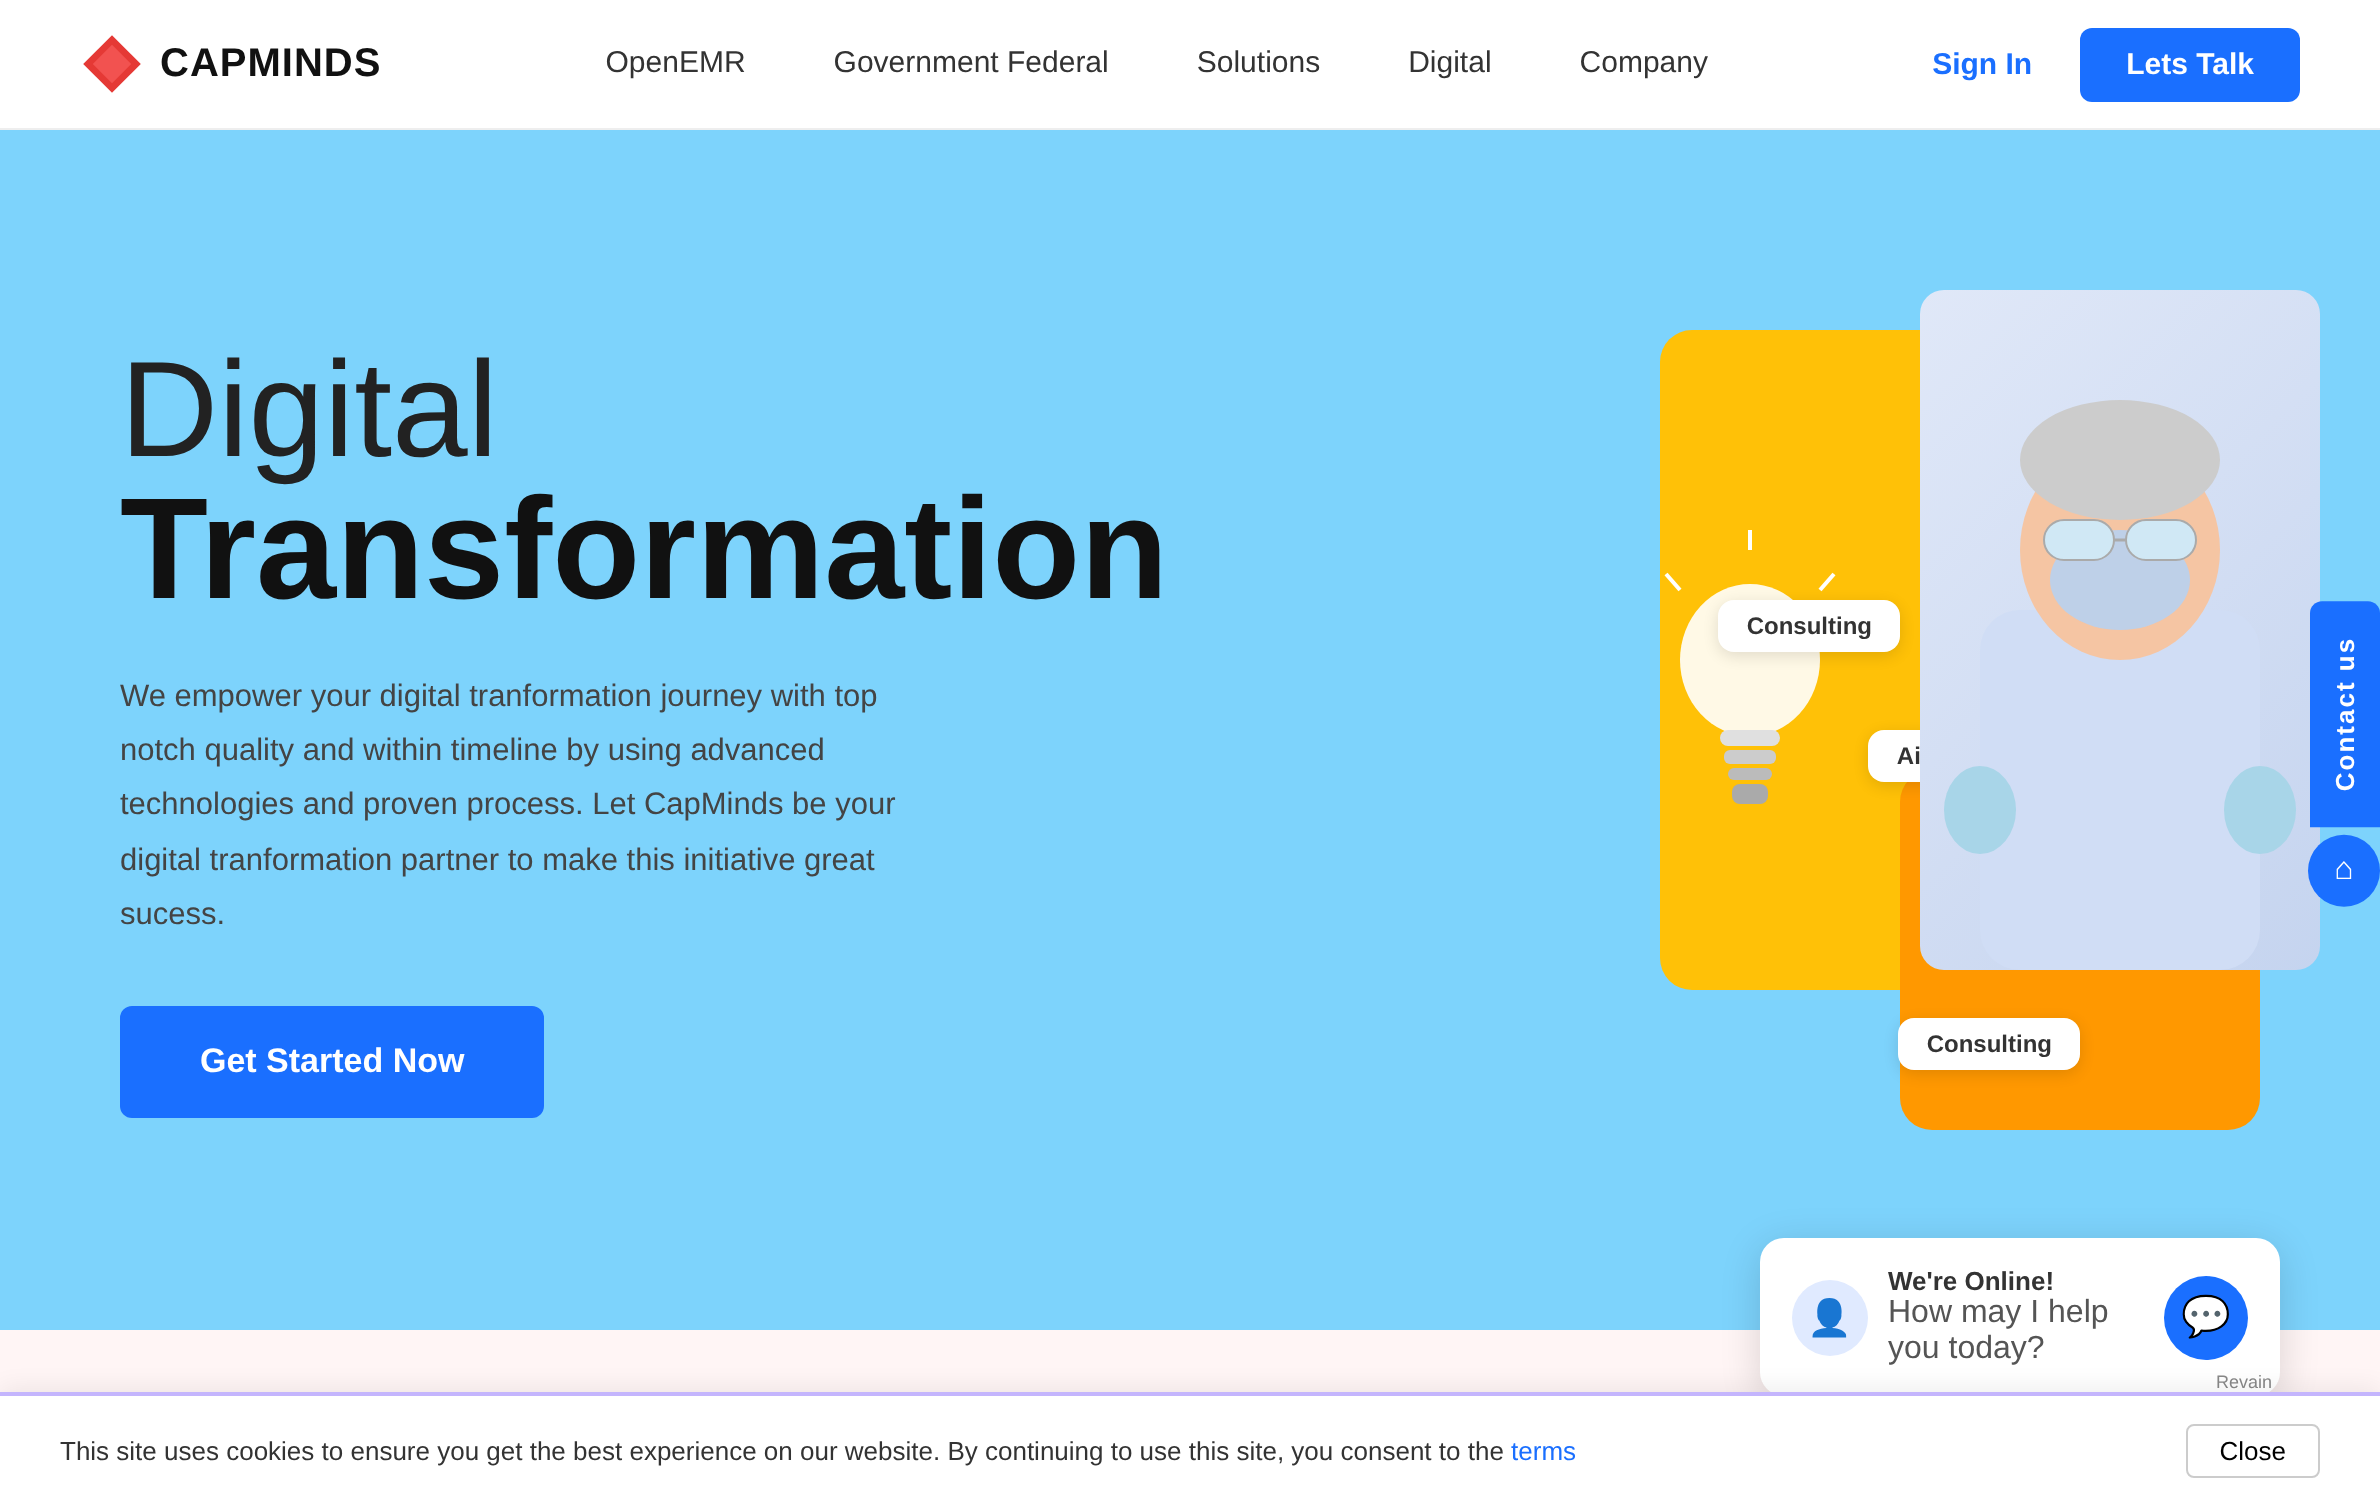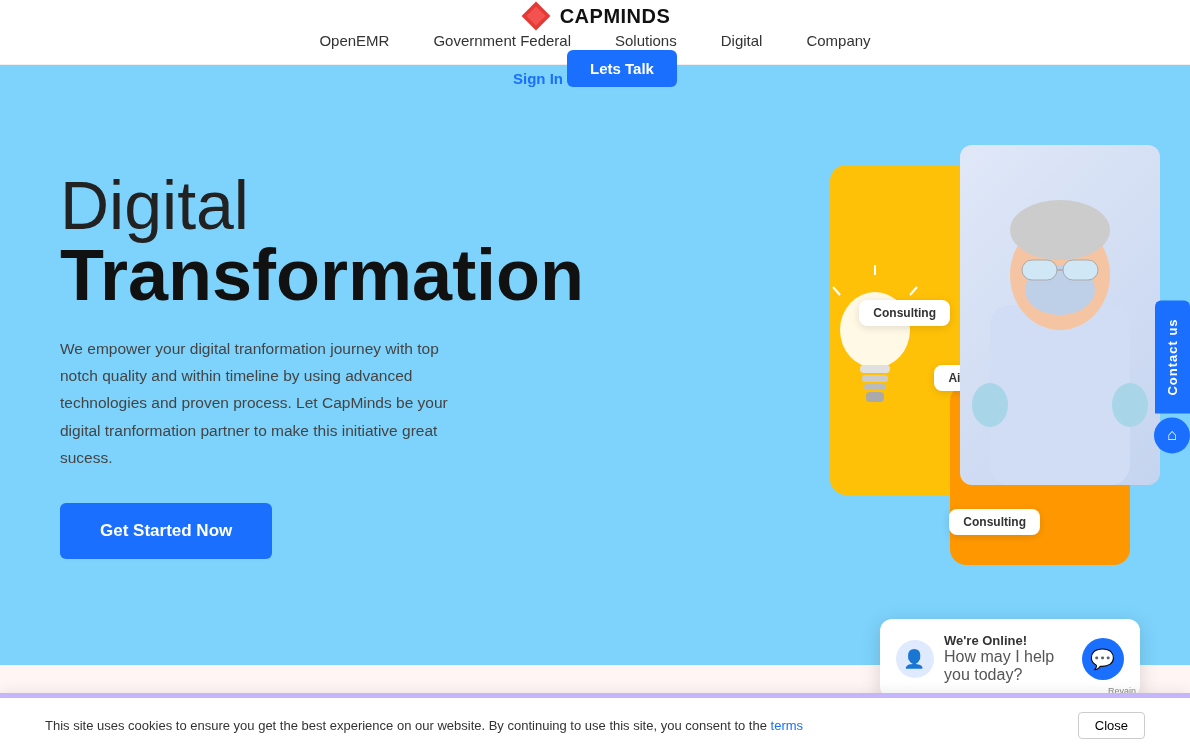--- a/index.html
+++ b/index.html
@@ -9,21 +9,20 @@
     .navbar {
       display: flex;
       align-items: center;
       justify-content: space-between;
       padding: 0 40px;
       height: 65px;
       background: #fff;
       border-bottom: 1px solid #eee;
       position: relative;
       z-index: 10;
-      flex-direction: column;
     }
     .logo-area {
       display: flex;
       align-items: center;
       gap: 8px;
     }
     .logo-diamond {
       width: 32px;
       height: 32px;
     }
@@ -39,22 +38,22 @@
       list-style: none;
     }
     .nav-links li a {
       text-decoration: none;
       color: #333;
       font-size: 15px;
       font-weight: 500;
     }
     .nav-actions {
       display: flex;
-      align-items: flex-end;
-      gap: 4px;
+      align-items: center;
+      gap: 24px;
     }
     .sign-in-link {
       text-decoration: none;
       color: #1a6fff;
       font-size: 15px;
       font-weight: 600;
     }
     .lets-talk-btn {
       background: #1a6fff;
       color: #fff;
@@ -209,22 +208,22 @@
       color: #111;
     }
 
     
     .cookie-banner {
       position: fixed;
       bottom: 0;
       left: 0;
       right: 0;
       background: #fff;
-      border-top: 5px solid #c4b5fd;
-      padding: 14px 45px;
+      border-top: 2px solid #c4b5fd;
+      padding: 14px 30px;
       display: flex;
       align-items: center;
       justify-content: space-between;
       font-size: 13px;
       color: #333;
       z-index: 1000;
       box-shadow: 0 -2px 12px rgba(0,0,0,0.07);
     }
     .cookie-text a {
       color: #1a6fff;

